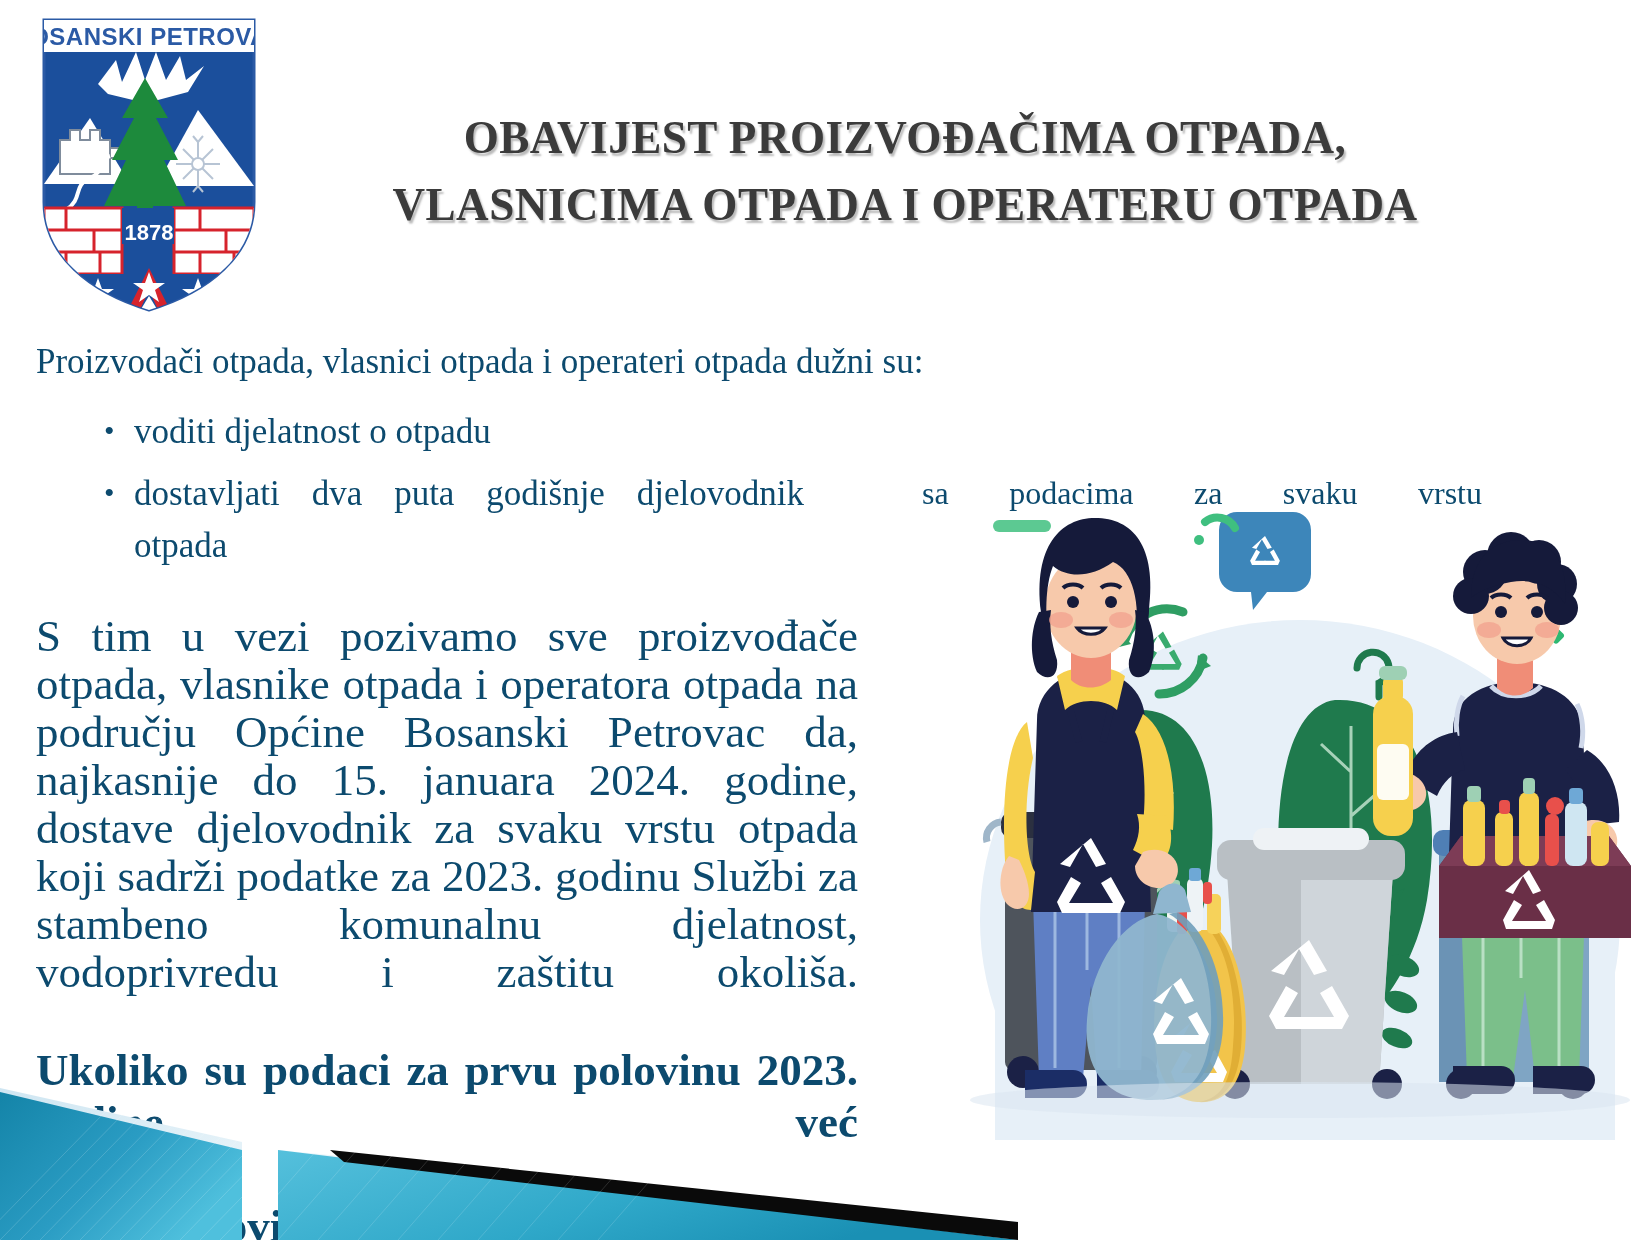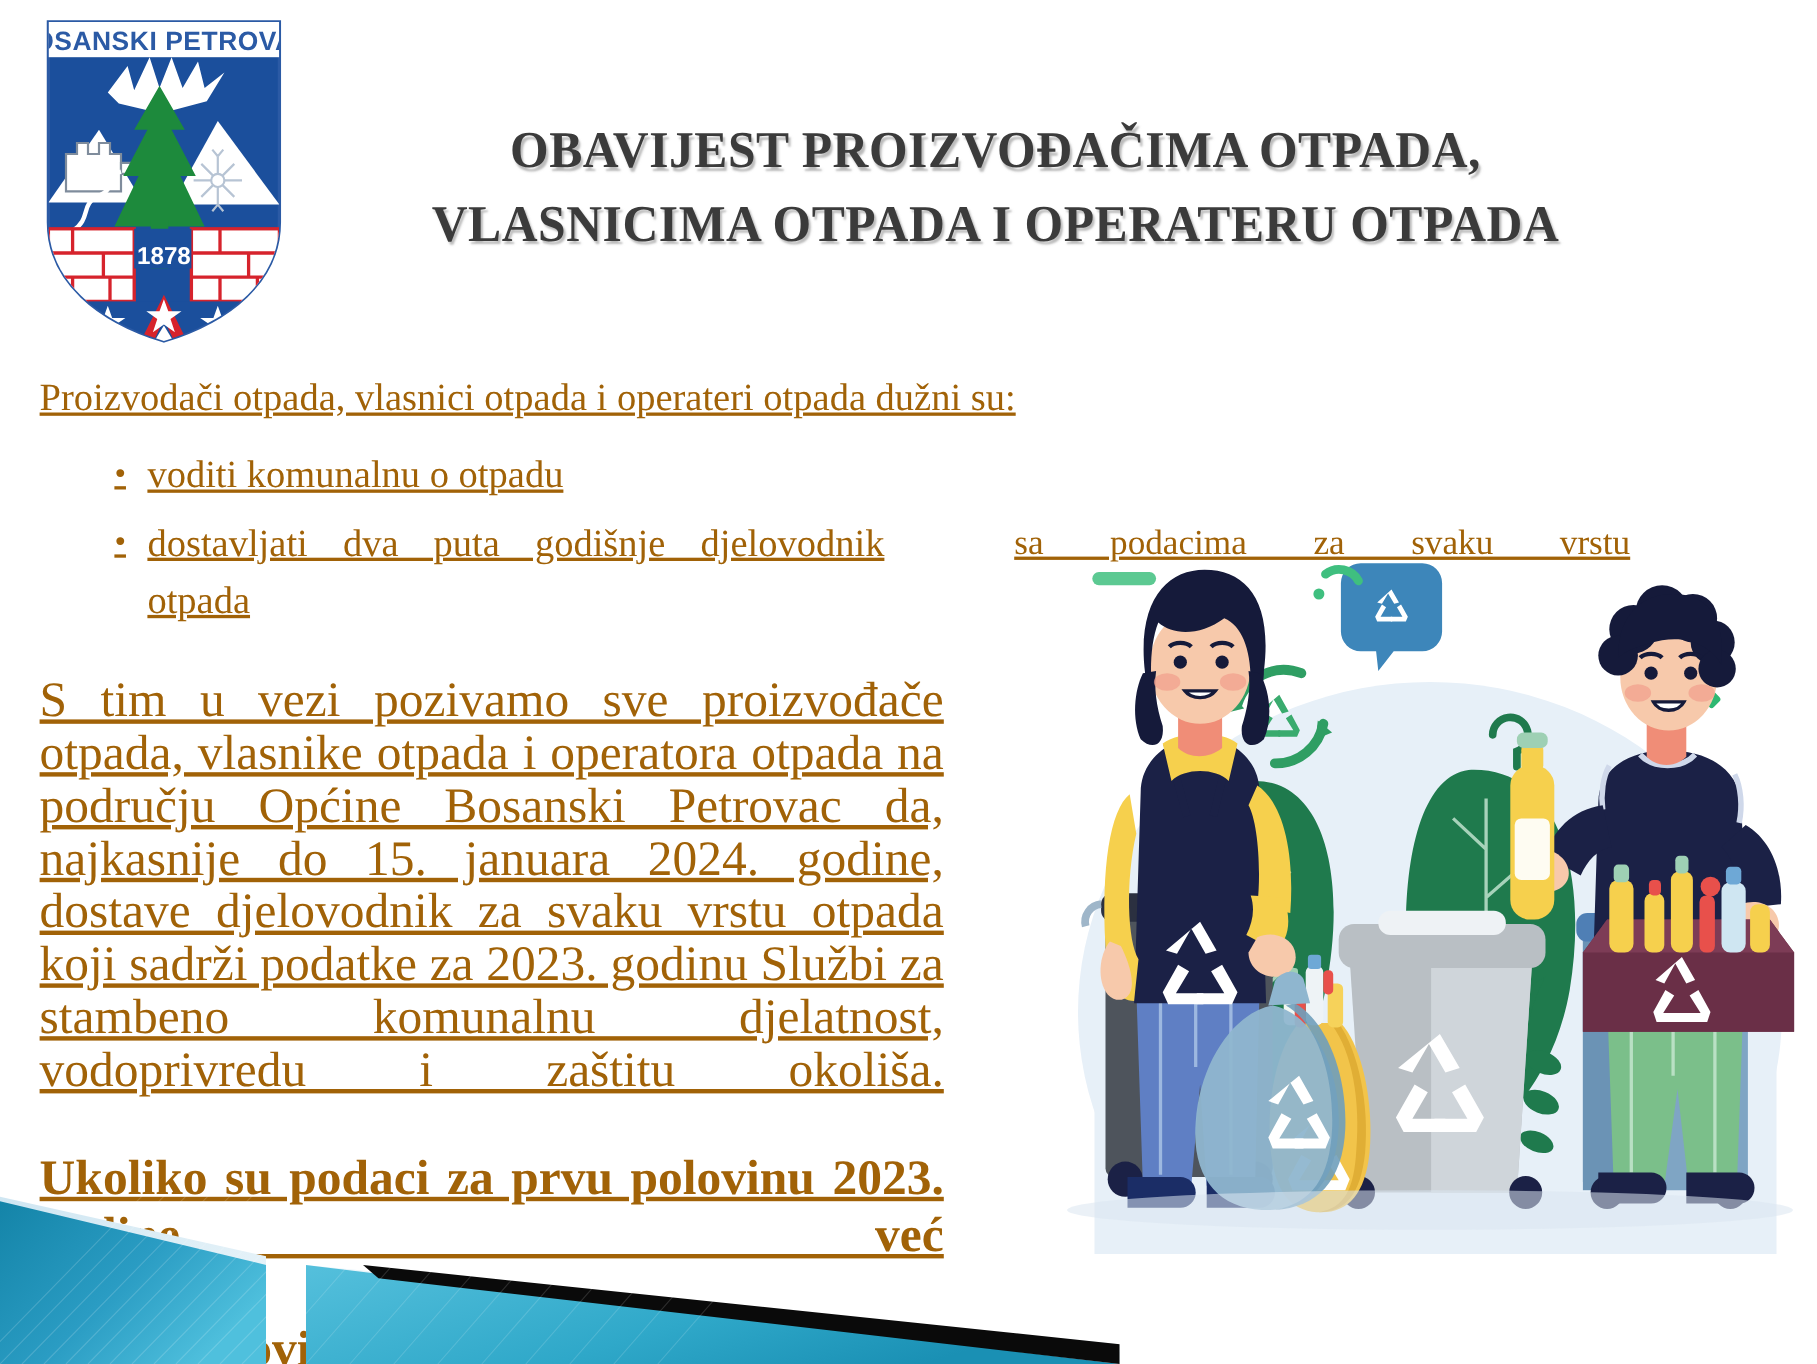--- a/index.html
+++ b/index.html
@@ -29,23 +29,22 @@
     text-shadow:2px 3px 2px rgba(150,150,150,0.65);
     transform:scaleX(0.96);
     transform-origin:center;
     white-space:nowrap;
   }
   #title .tline{display:block;}
 
   
   .body-text{
     font-family:"Liberation Serif", serif;
-    color:#a16207;
+    color:#0c4a6e;
     font-size:35px;
-    text-decoration:underline;
   }
   #intro{
     position:absolute;left:36px;top:340px;width:1120px;
     font-size:35px;line-height:44px;
   }
   #bullets{
     position:absolute;left:104px;top:406px;width:700px;
     font-size:35px;line-height:52px;
   }
   .bullet-row{display:flex;align-items:flex-start;margin-bottom:10px;}
@@ -155,21 +154,21 @@
   <div id="title">
     <span class="tline">OBAVIJEST PROIZVOĐAČIMA OTPADA,</span>
     <span class="tline">VLASNICIMA OTPADA I OPERATERU  OTPADA</span>
   </div>
 
   <div id="intro" class="body-text">Proizvodači otpada, vlasnici otpada i operateri otpada  dužni su:</div>
 
   <div id="bullets" class="body-text">
     <div class="bullet-row">
       <span class="bullet-dot">•</span>
-      <span class="bullet-text">voditi komunalnu o otpadu</span>
+      <span class="bullet-text">voditi djelatnost o otpadu</span>
     </div>
     <div class="bullet-row">
       <span class="bullet-dot">•</span>
       <span class="bullet-text justified">dostavljati  dva  puta  godišnje  djelovodnik otpada</span>
     </div>
   </div>
 
   <div id="sideline" class="body-text">sa  podacima  za    svaku   vrstu</div>
 
   <div id="para" class="body-text">

